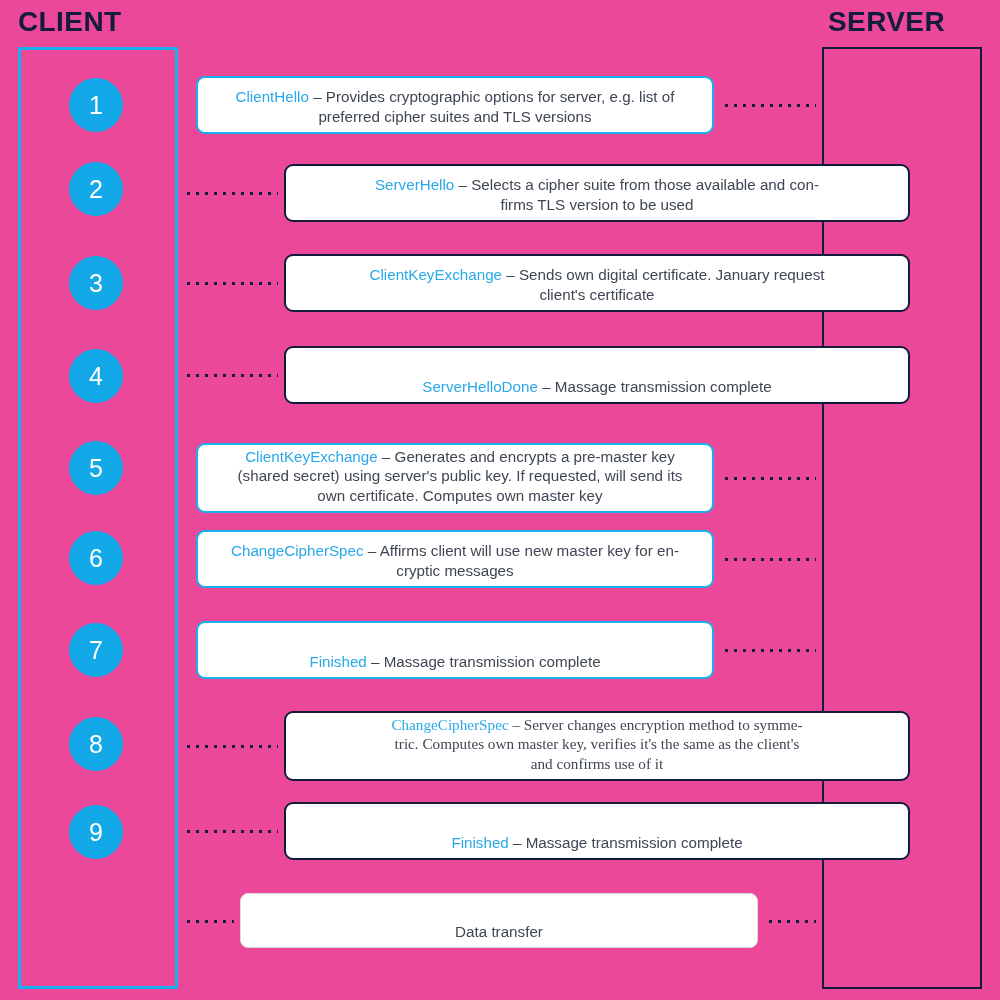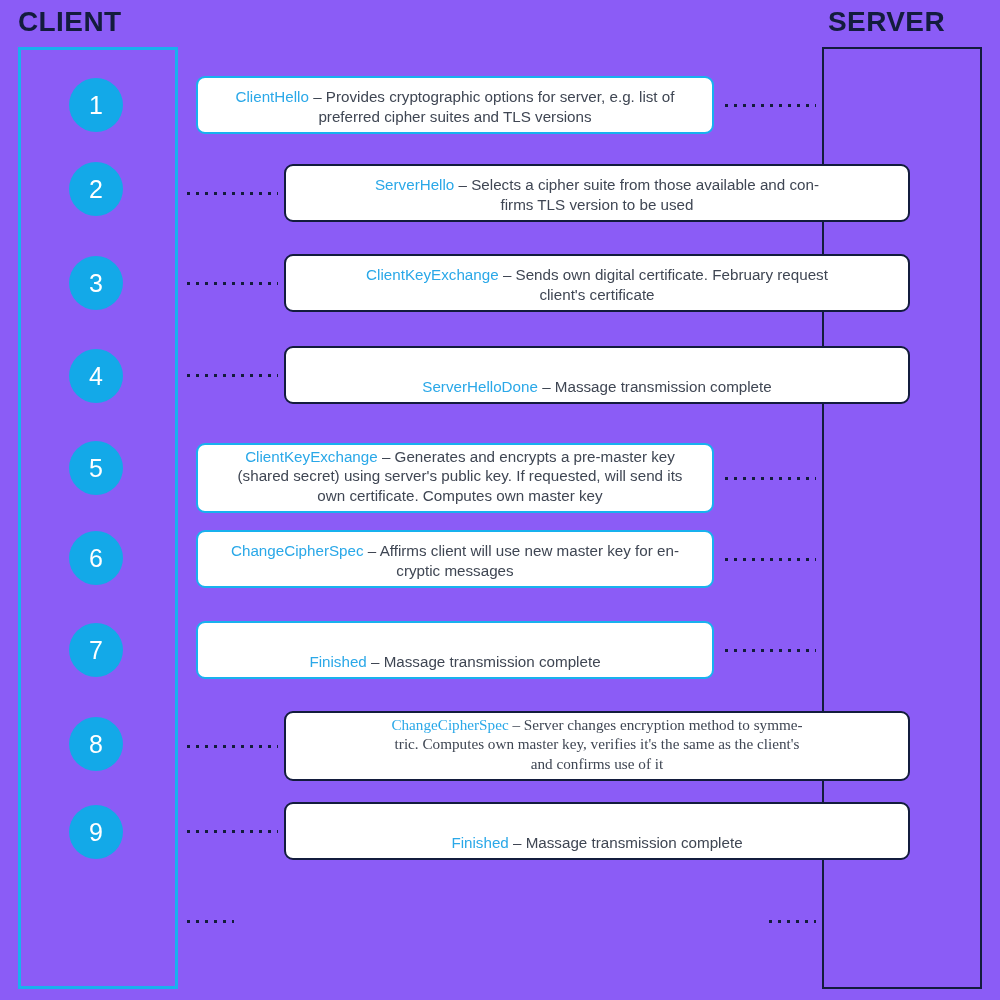--- a/index.html
+++ b/index.html
@@ -9,21 +9,21 @@
     height: 1000px;
     background: #ffffff;
     font-family: "Liberation Sans", sans-serif;
   }
 
   #stage {
     position: relative;
     width: 1000px;
     height: 1000px;
     overflow: hidden;
-    background: #8b5cf6;
+    background: #ec4899;
   }
 
   
   .col-title {
     position: absolute;
     font-size: 28px;
     font-weight: bold;
     letter-spacing: 0.4px;
     color: #131c3d;
     line-height: 1;
@@ -140,21 +140,21 @@
       </div>
       <div class="step-circle" style="top: 162px;">2</div>
       <div class="dots" style="top: 190.5px; left: 184px; width: 94px;"></div>
       <div class="msg-box from-server" style="top: 164px; height: 58px;">
         <div class="msg-text"><span class="mname">ServerHello</span><span> – </span><span>Selects a cipher suite from those available and con-
 firms TLS version to be used</span></div>
       </div>
       <div class="step-circle" style="top: 256px;">3</div>
       <div class="dots" style="top: 280.5px; left: 184px; width: 94px;"></div>
       <div class="msg-box from-server" style="top: 254px; height: 58px;">
-        <div class="msg-text"><span class="mname">ClientKeyExchange</span><span> – </span><span>Sends own digital certificate. February request
+        <div class="msg-text"><span class="mname">ClientKeyExchange</span><span> – </span><span>Sends own digital certificate. January request
 client's certificate</span></div>
       </div>
       <div class="step-circle" style="top: 349px;">4</div>
       <div class="dots" style="top: 372.5px; left: 184px; width: 94px;"></div>
       <div class="msg-box from-server" style="top: 346px; height: 58px;">
         <div class="msg-text"><span class="mname">ServerHelloDone</span><span> – </span><span>Massage transmission complete</span></div>
       </div>
       <div class="step-circle" style="top: 441px;">5</div>
       <div class="dots" style="top: 475.5px; left: 722px; width: 94px;"></div>
       <div class="msg-box from-client" style="top: 443px; height: 70px; padding-left: 24px;">
@@ -181,15 +181,18 @@
 and confirms use of it</span></div>
       </div>
       <div class="step-circle" style="top: 805px;">9</div>
       <div class="dots" style="top: 828.5px; left: 184px; width: 94px;"></div>
       <div class="msg-box from-server" style="top: 802px; height: 58px;">
         <div class="msg-text"><span class="mname">Finished</span><span> – </span><span>Massage transmission complete</span></div>
       </div>
     </div>
 
   <div class="dots" id="data-dots-left" style="left:184px; top:919px; width:50px;"></div>
+  <div class="msg-box data-box" id="data-transfer-box" style="top:893px; height:55px;">
+    <div class="data-text">Data transfer</div>
+  </div>
   <div class="dots" id="data-dots-right" style="left:766px; top:919px; width:50px;"></div>
 
 </div>
 
 </body></html>

